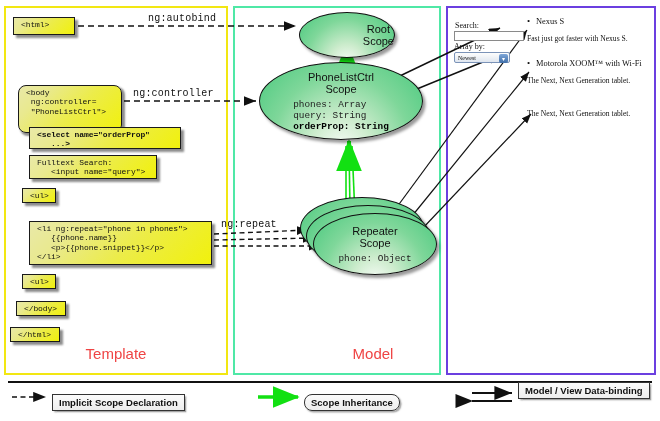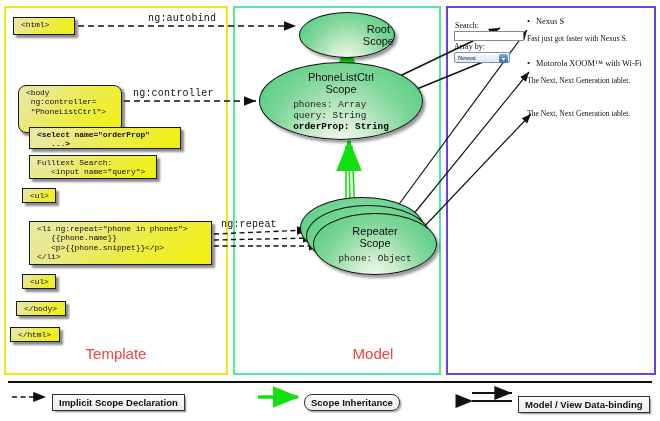--- a/index.html
+++ b/index.html
@@ -171,21 +171,21 @@
     border:1px solid #333;
     background:linear-gradient(#fbfbfb,#ededed);
     box-shadow:1.5px 1.5px 1.5px rgba(0,0,0,0.35);
     font-family:"Liberation Sans", sans-serif;
     font-size:9.5px;color:#111;
     padding:2px 6px;
     white-space:nowrap;
   }
   #lg-box-0{left:52px;top:13px;}
   #lg-box-1{left:304px;top:13px;border-radius:8px;}
-  #lg-box-2{left:518px;top:15px;}
+  #lg-box-2{left:518px;top:1px;}
 
   svg.overlay{position:absolute;left:0;top:0;width:660px;height:421px;pointer-events:none;}
 </style>
 </head>
 <body>
 
 <div id="stage">
 
   <div class="panel" id="panel-template"></div>
   <div class="panel" id="panel-model"></div>

